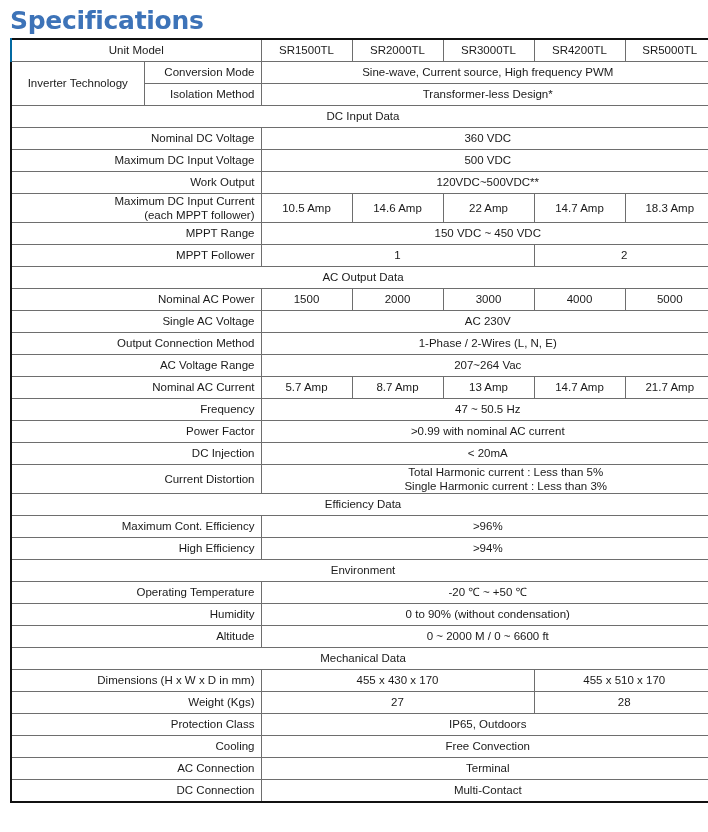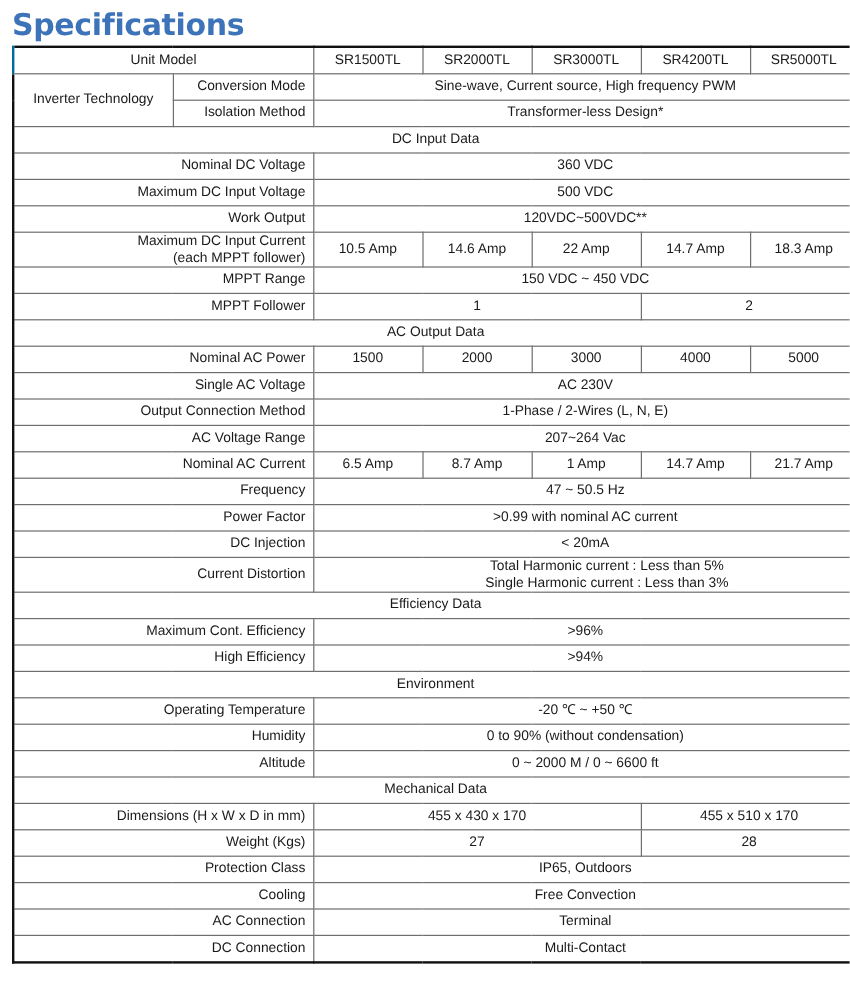--- a/index.html
+++ b/index.html
@@ -191,23 +191,23 @@
           <tr>
             <td class="label" colspan="2">Output Connection Method</td>
             <td class="center" colspan="5">1-Phase / 2-Wires (L, N, E)</td>
           </tr>
           <tr>
             <td class="label" colspan="2">AC Voltage Range</td>
             <td class="center" colspan="5">207~264 Vac</td>
           </tr>
           <tr>
             <td class="label" colspan="2">Nominal AC Current</td>
-            <td class="center">6.5 Amp</td>
+            <td class="center">5.7 Amp</td>
             <td class="center">8.7 Amp</td>
-            <td class="center">1 Amp</td>
+            <td class="center">13 Amp</td>
             <td class="center">14.7 Amp</td>
             <td class="center">21.7 Amp</td>
           </tr>
           <tr>
             <td class="label" colspan="2">Frequency</td>
             <td class="center" colspan="5">47 ~ 50.5 Hz</td>
           </tr>
           <tr>
             <td class="label" colspan="2">Power Factor</td>
             <td class="center" colspan="5">&gt;0.99 with nominal AC current</td>

